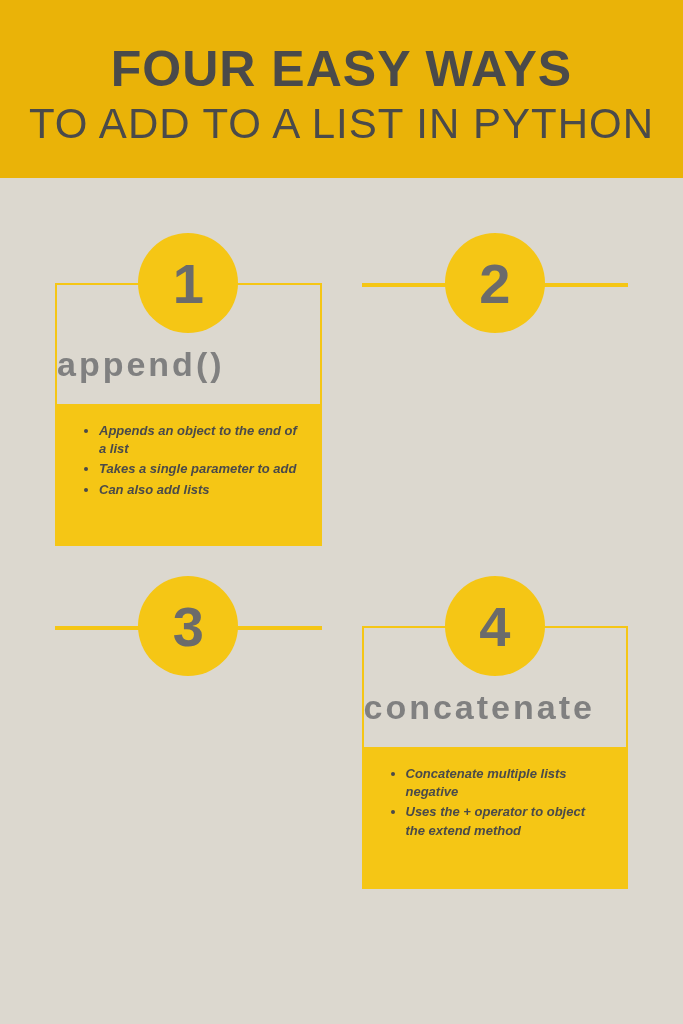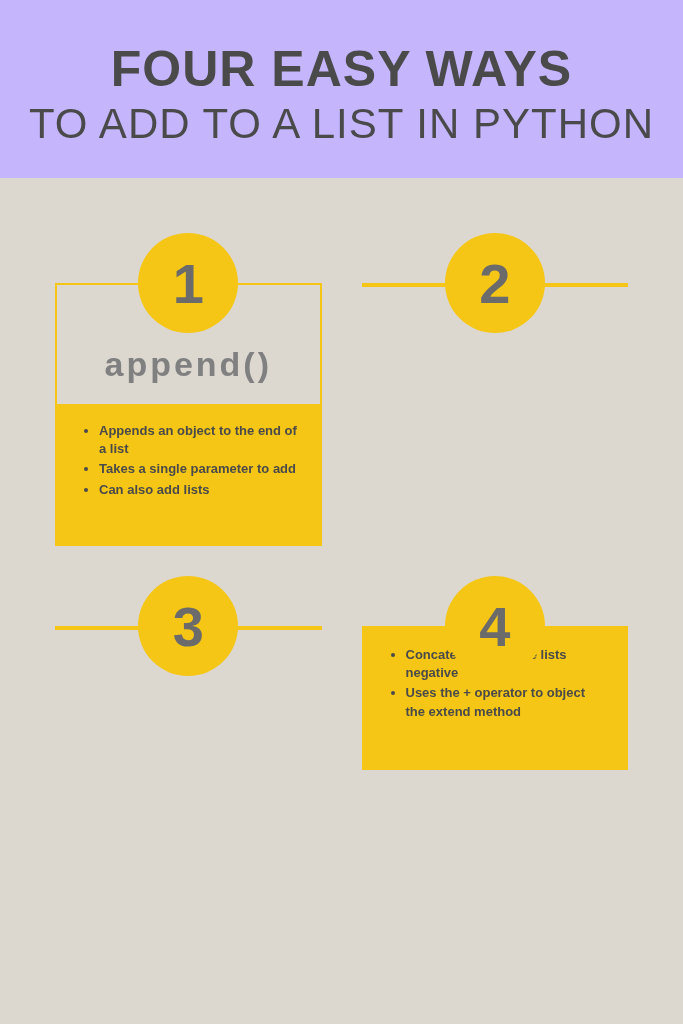--- a/index.html
+++ b/index.html
@@ -4,21 +4,21 @@
 <style>
 * { box-sizing: border-box; margin: 0; padding: 0; }
 body {
   width: 683px;
   height: 1024px;
   background: #dcd8cf;
   font-family: Arial, Helvetica, sans-serif;
   overflow: hidden;
 }
 .header {
-  background: #c4b5fd;
+  background: #eab308;
   padding: 40px 20px 30px;
   text-align: center;
 }
 .header h1 {
   color: #4a4a4a;
   font-size: 50px;
   font-weight: 900;
   letter-spacing: 1px;
 }
 .header h2 {
@@ -59,36 +59,37 @@
 .circle span {
   font-size: 56px;
   font-weight: 900;
   color: #6b6b6b;
 }
 .box {
   border: 2px solid #f5c615;
 }
 .method {
   padding: 60px 0 20px;
-  text-align: center;
+  text-align: left;
 }
 .method span {
   font-size: 34px;
   font-weight: 700;
   color: #808080;
   letter-spacing: 3px;
 }
 .bullets {
   background: #f5c615;
   padding: 18px 22px 18px 30px;
   min-height: 140px;
 }
 .bullets ul {
   list-style: disc;
   padding-left: 12px;
+  font-style: italic;
 }
 .bullets li {
   color: #4a4a4a;
   font-size: 13px;
   font-weight: 700;
   line-height: 1.4;
   margin-bottom: 2px;
 }
 </style>
 </head>
@@ -133,20 +134,23 @@
     </div>
     <div class="box">
     </div>
   </div>
 
   <div class="card">
     <div class="circle">
       <span>4</span>
     </div>
     <div class="box">
+      <div class="method">
+        <span>concatenate</span>
+      </div>
       <div class="bullets">
         <ul>
           <li>Concatenate multiple lists negative</li>
           <li>Uses the + operator to object the extend method</li>
         </ul>
       </div>
     </div>
   </div>
 
 </div>

